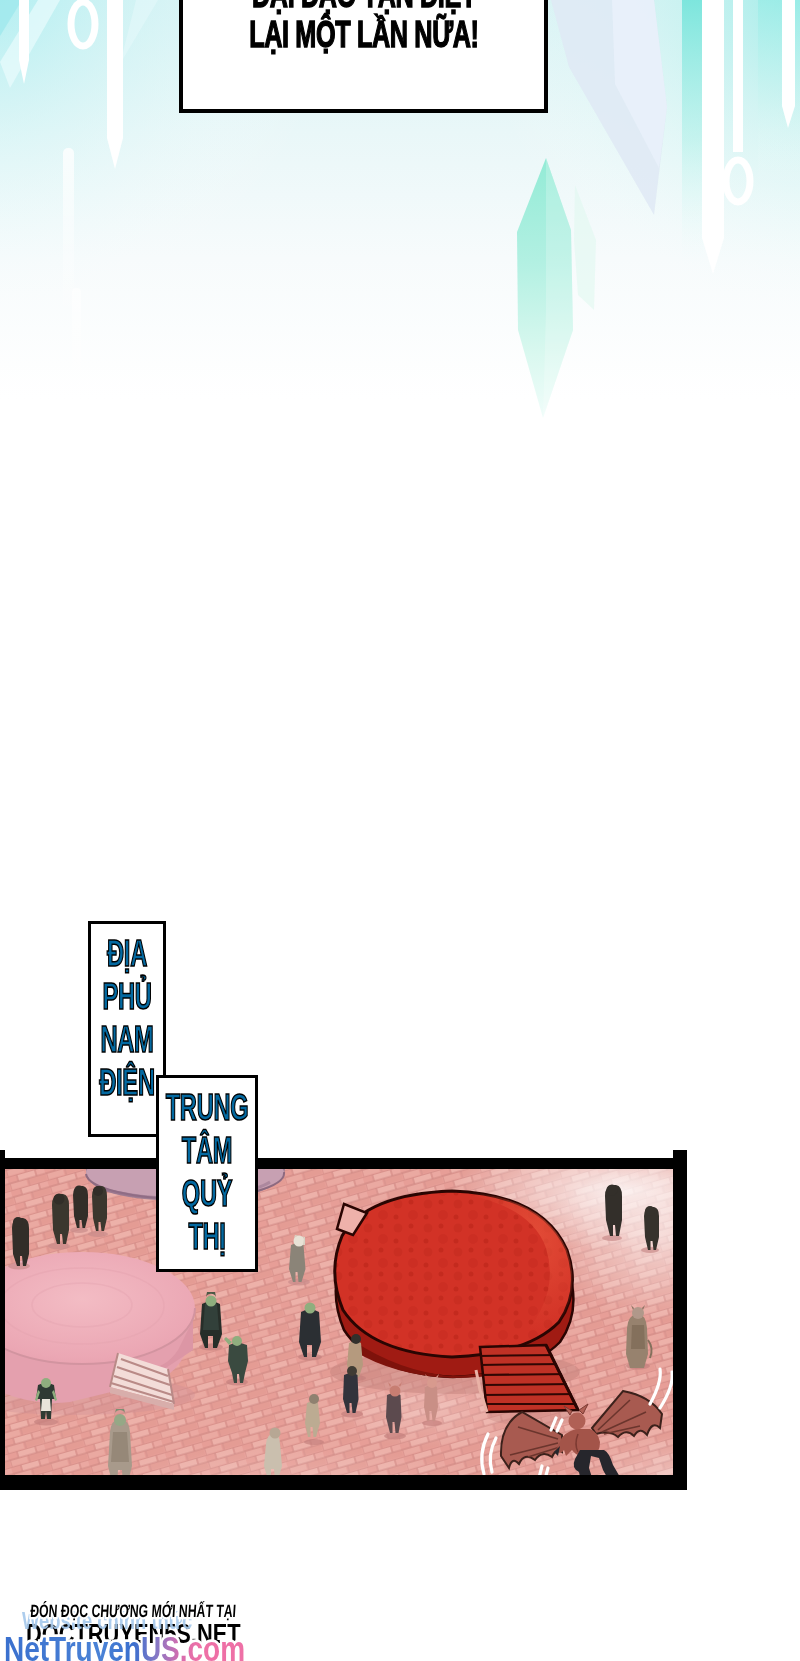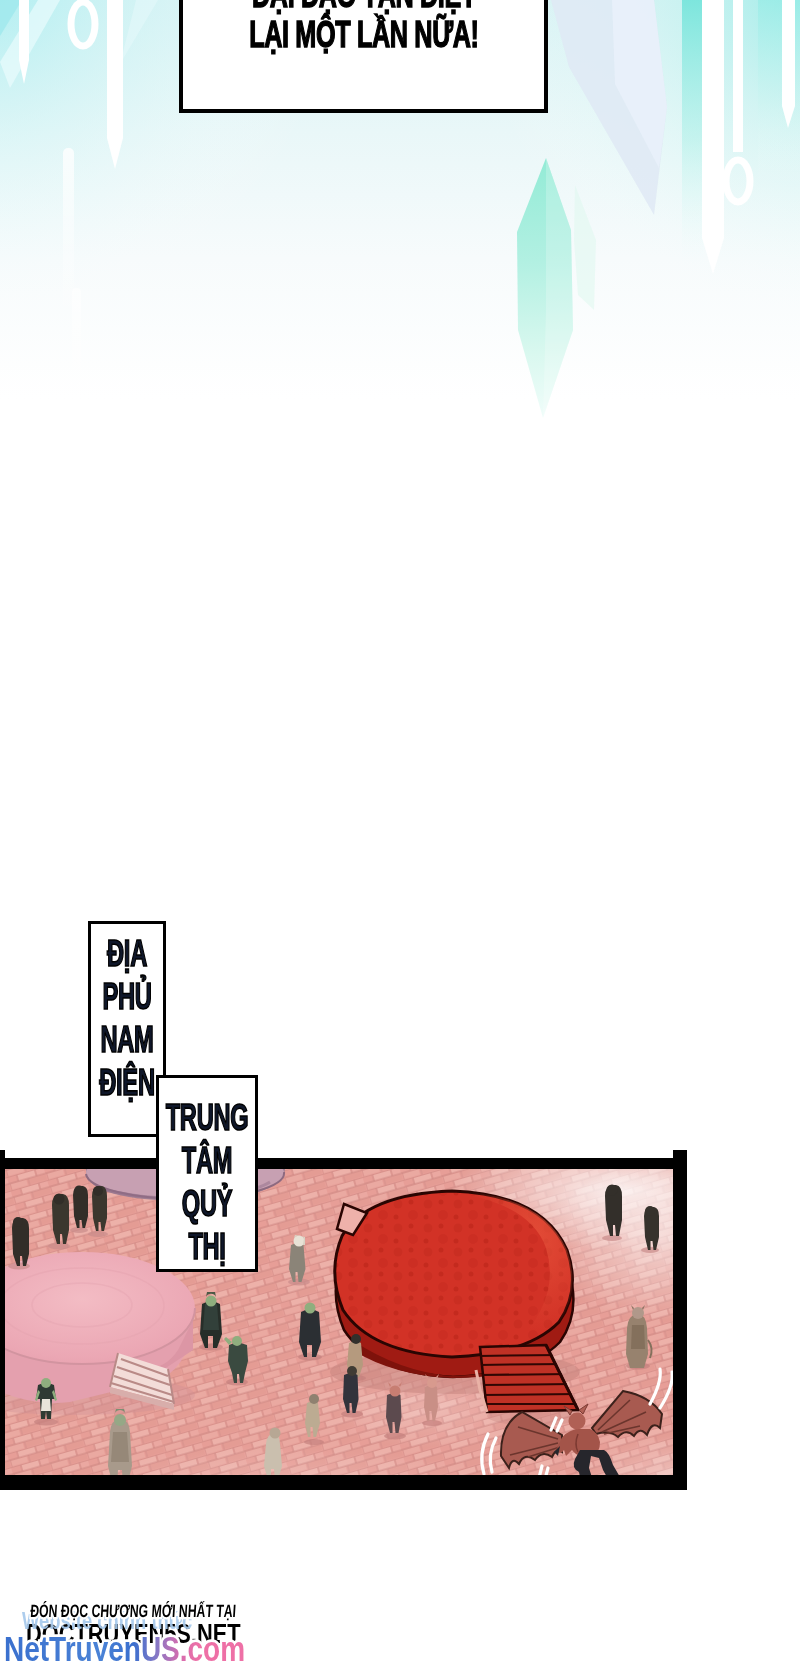--- a/index.html
+++ b/index.html
@@ -1,16 +1,16 @@
 <!DOCTYPE html>
 <html><head><meta charset="utf-8"><style>
 html,body{margin:0;padding:0}
 body{width:800px;height:1661px;position:relative;overflow:hidden;background:#fff;font-family:"Liberation Sans",sans-serif}
 .abs{position:absolute}
-.kbox{position:absolute;background:#fff;border:3px solid #000;text-align:center;color:#0f172a}
+.kbox{position:absolute;background:#fff;border:3px solid #000;text-align:center;color:#0369a1}
 .kbox .ln{display:block;margin:0 -70px;font-weight:700;-webkit-text-stroke:1.6px #000;transform-origin:50% 50%;white-space:nowrap;letter-spacing:-0.5px}
 .b1 .ln{transform:scaleX(.66)}
 .b2 .ln{transform:scaleX(.64)}
 </style></head>
 <body>
 
 <svg class="abs" style="left:0;top:0" width="800" height="470" viewBox="0 0 800 470">
 <defs>
 <linearGradient id="sky" x1="0" y1="0" x2="0" y2="1">
 <stop offset="0" stop-color="#d7f2f4"></stop>
@@ -311,21 +311,21 @@
       <rect x="0" y="8" width="800" height="11" fill="#000"></rect>
 <rect x="0" y="325" width="800" height="15" fill="#000"></rect>
 <rect x="0" y="0" width="5" height="340" fill="#000"></rect>
 <rect x="673" y="0" width="14" height="340" fill="#000"></rect>
 <rect x="687" y="0" width="113" height="346" fill="#fff"></rect>
 <rect x="0" y="340" width="800" height="6" fill="#fff"></rect>
 </g>
 </svg>
 
 <div class="kbox b2" style="left:156px;top:1075px;width:96px;height:191px;font-size:37px">
-<div style="margin-top:18px;line-height:43px">
+<div style="margin-top:8px;line-height:43px">
 <span class="ln">TRUNG</span>
       <span class="ln">TÂM</span>
       <span class="ln">QUỶ</span>
       <span class="ln">THỊ</span>
 </div>
 </div>
 
 <svg class="abs" style="left:0;top:1590px" width="800" height="80" viewBox="0 0 800 80">
 <g font-family="Liberation Sans, sans-serif" font-weight="700">
 <defs>

